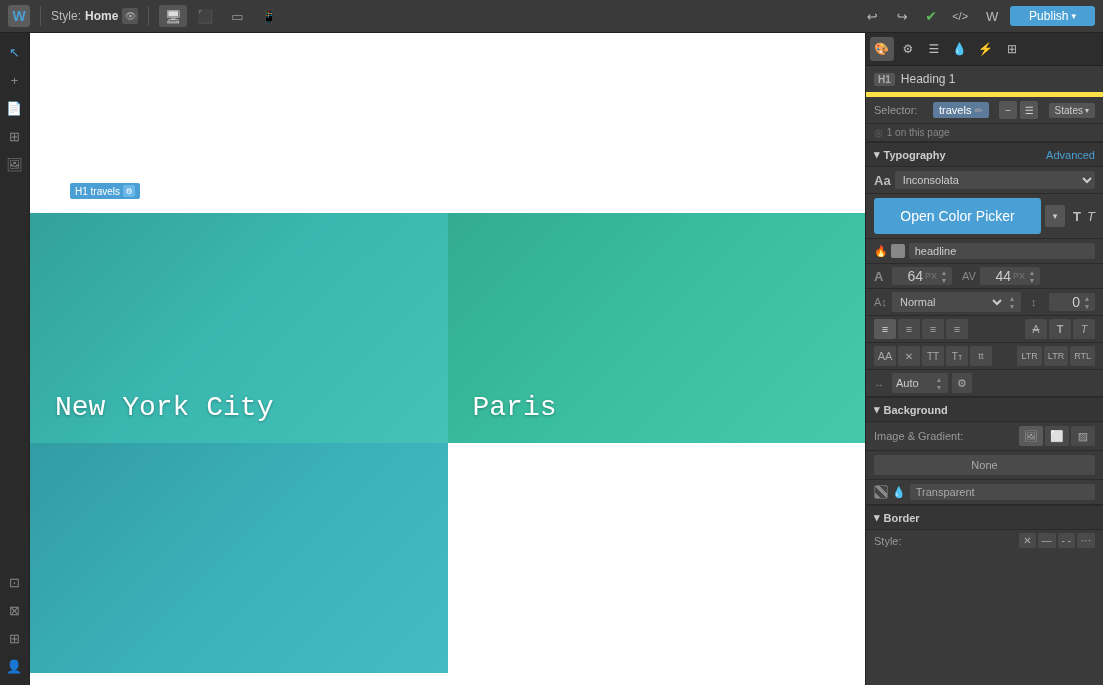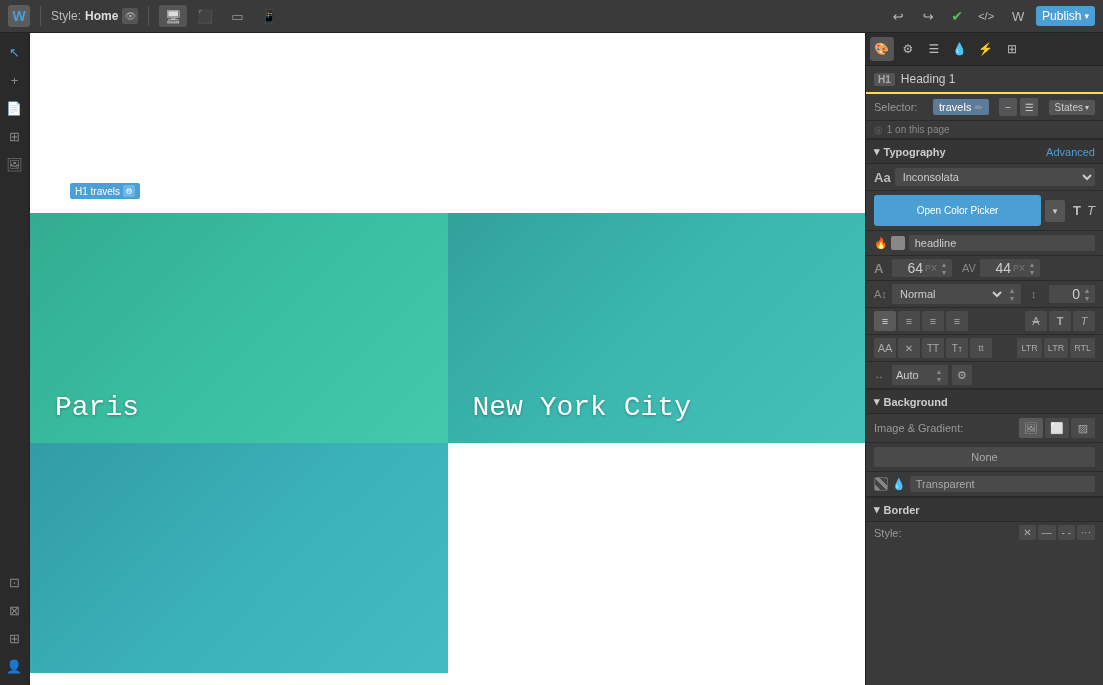--- a/index.html
+++ b/index.html
@@ -48,21 +48,21 @@
       border-radius: 3px; color: #bbb; font-size: 13px; cursor: pointer;
       display: flex; align-items: center; justify-content: center;
     }
     .green-check {
       width: 22px; height: 22px; background: transparent;
       border-radius: 50%; display: flex; align-items: center; justify-content: center;
       color: #5cb85c; font-size: 14px;
     }
     .publish-btn {
       background: #4a9fd4; color: white; border: none; border-radius: 3px;
-      padding: 3px 6px; font-size: 12px; cursor: pointer; display: flex; align-items: center; gap: 3px;
+      padding: 3px 19px; font-size: 12px; cursor: pointer; display: flex; align-items: center; gap: 3px;
     }
 
     
     #main {
       display: flex;
       flex: 1;
       overflow: hidden;
     }
 
     
@@ -222,21 +222,21 @@
       display: flex; align-items: center; justify-content: center;
     }
     .rp-icon-btn.active { background: #555; color: #4a9fd4; }
 
     
     .rp-element-label {
       display: flex;
       align-items: center;
       padding: 6px 8px;
       background: #3a3a3a;
-      border-bottom: 2px solid #fde047;
+      border-bottom: 5px solid #fde047;
       gap: 6px;
       font-size: 12px;
       color: #ccc;
       text-align: right;
     }
     .h1-badge {
       background: #555; color: #aaa; font-size: 10px;
       padding: 1px 4px; border-radius: 2px; font-weight: bold;
     }
 
@@ -298,21 +298,21 @@
       border-radius: 2px; padding: 2px 4px; font-size: 11px;
     }
 
     
     .rp-color-row {
       display: flex; align-items: center; padding: 4px 8px; gap: 4px;
       border-bottom: 1px solid #2a2a2a;
     }
     .color-picker-btn {
       background: #4a9fd4; color: white; border: none; border-radius: 3px;
-      padding: 10px 8px; font-size: 10px; cursor: pointer; flex: 1;
+      padding: 10px 8px; font-size: 14px; cursor: pointer; flex: 1;
     }
     .color-dropdown {
       width: 20px; height: 22px; background: #555; border: none; border-radius: 2px;
       color: #ccc; cursor: pointer; display: flex; align-items: center; justify-content: center; font-size: 9px;
     }
     .text-format-T { color: #bbb; font-size: 13px; font-weight: normal; cursor: pointer; }
     .text-format-Ti { color: #bbb; font-size: 13px; font-style: italic; cursor: pointer; }
 
     
     .rp-classname-row {
@@ -505,27 +505,27 @@
     <div id="canvas-inner">
 
       <div class="heading-section">
         <div class="tag-label">
           <span>H1 travels</span>
           <div class="settings-dot">⚙</div>
         </div>
       </div>
 
       <div class="city-grid">
+        <div class="city-tile nyc">
+          <div class="city-bg"></div>
+          <span class="city-name">New York City</span>
+        </div>
         <div class="city-tile paris">
           <div class="city-bg"></div>
           <span class="city-name">Paris</span>
-        </div>
-        <div class="city-tile nyc">
-          <div class="city-bg"></div>
-          <span class="city-name">New York City</span>
         </div>
         <div class="city-tile sf">
           <div class="city-bg"></div>
         </div>
       </div>
     </div>
   </div>
 
   <div id="right-panel">
 

